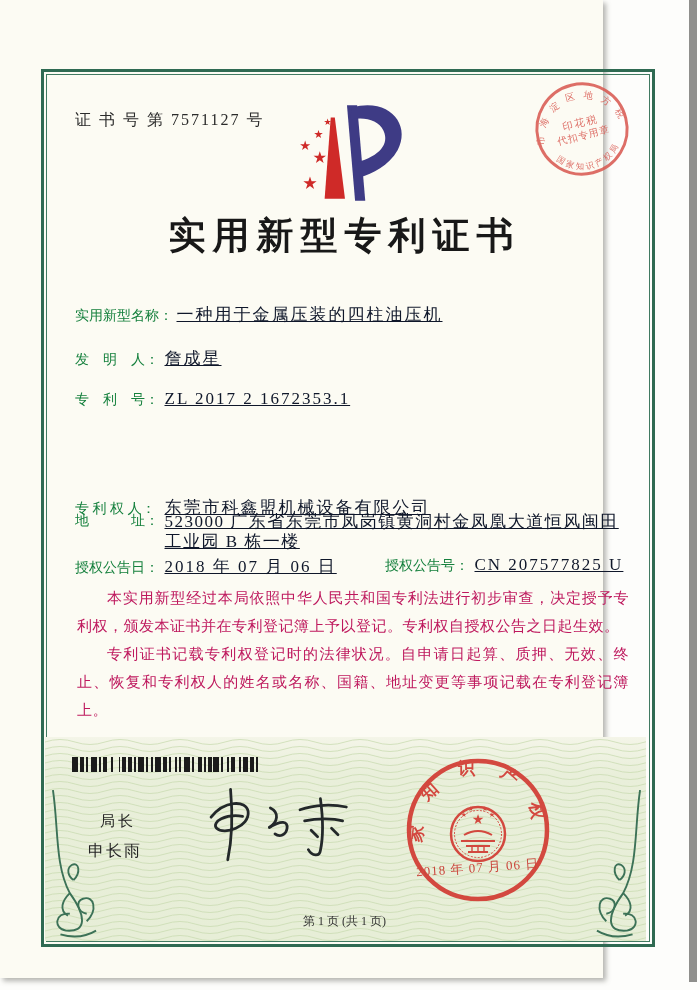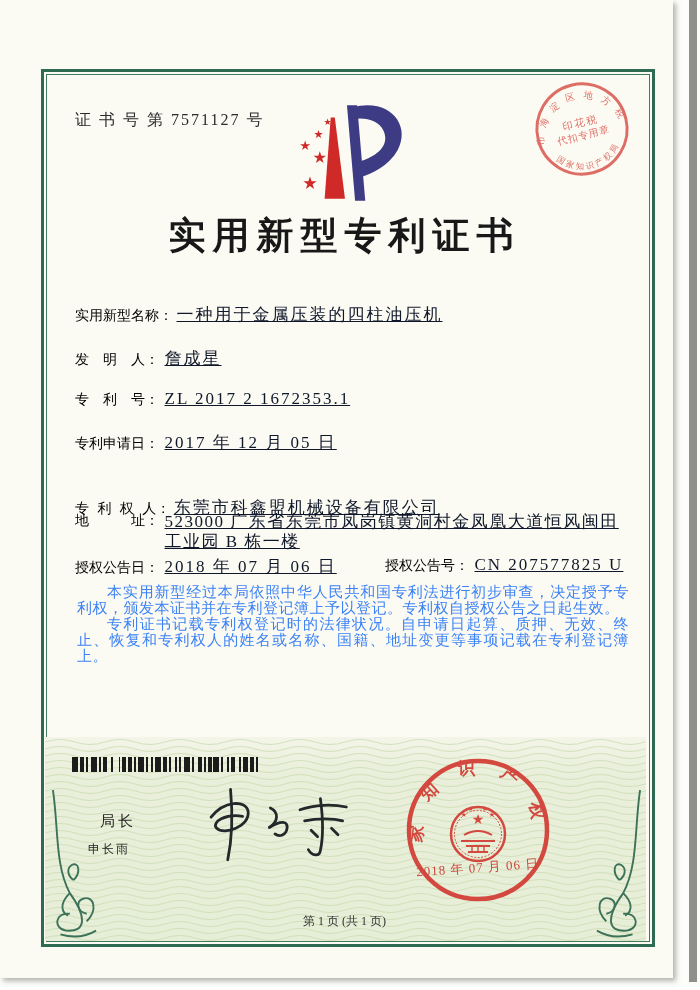--- a/index.html
+++ b/index.html
@@ -1,41 +1,41 @@
 <!DOCTYPE html>
 <html><head>
 <meta charset="utf-8">
 <style>
   html,body{margin:0;padding:0;width:700px;height:990px;overflow:hidden;background:#fdfdfb;
     font-family:"Liberation Serif","DejaVu Serif",serif;}
-  .paper{position:absolute;left:0;top:0;width:673px;height:978px;background:#fcfbf3;
+  .paper{position:absolute;left:0;top:0;width:603px;height:978px;background:#fcfbf3;
     box-shadow:3px 3px 5px rgba(90,90,85,.45);}
   .scan-strip{position:absolute;left:689px;top:0;width:8px;height:982px;background:#8f8f8c;}
   .frame{position:absolute;left:41px;top:69px;width:608px;height:872px;border:3px solid #2f6a52;}
   .frame-inner{position:absolute;inset:2px;border:1px solid #417a61;}
   .abs{position:absolute;}
   .cert-no{left:75px;top:110px;font-size:16px;color:#2b2b2b;letter-spacing:2px;}
   .title{left:0;top:211px;width:689px;text-align:center;font-size:37px;font-weight:bold;
     color:#181818;letter-spacing:7px;}
   .field-row{left:75px;font-size:14px;color:#222;white-space:nowrap;}
-  .field-label{display:inline-block;min-width:86px;color:#000000;font-family:Liberation Mono, monospace;}
+  .field-label{display:inline-block;min-width:86px;color:#15803d;}
   .field-value{font-size:17px;letter-spacing:2px;color:#0f172a;text-decoration:underline;}
   .addr-value{display:inline-block;vertical-align:top;width:470px;white-space:normal;
     line-height:20px;letter-spacing:1.5px;}
   .second-pair{position:absolute;left:310px;top:0;white-space:nowrap;}
-  .paragraphs{left:77px;top:584px;width:552px;font-size:15px;line-height:16px;color:#3b82f6;
+  .paragraphs{left:77px;top:584px;width:552px;font-size:15px;line-height:28px;color:#be185d;
     text-align:justify;letter-spacing:.5px;}
   .paragraphs p{margin:0;text-indent:2em;}
   .green-panel{left:45px;top:737px;width:601px;height:204px;
     background:linear-gradient(#f4f5e8,#e9efda 18%,#e7eed7);}
   .barcode{left:72px;top:757px;width:186px;height:15px;display:flex;}
   .barcode div{height:100%;}
   .director{left:100px;top:812px;font-size:15px;color:#242424;letter-spacing:3px;
     font-family:"Liberation Sans","DejaVu Sans",sans-serif;}
-  .director-name{left:88px;top:841px;font-size:12px;color:#242424;letter-spacing:2px;
+  .director-name{left:88px;top:841px;font-size:16px;color:#242424;letter-spacing:2px;
     font-family:"Liberation Sans","DejaVu Sans",sans-serif;}
   .footer{left:0;top:913px;width:689px;text-align:center;font-size:12px;color:#333;}
   .seal-date{fill:#c8372e;}
   svg text{font-family:"Liberation Serif","DejaVu Serif",serif;}
 </style>
 </head>
 <body>
 
 <div class="paper">
   <div class="frame">
@@ -112,24 +112,20 @@
     <span class="field-value">一种用于金属压装的四柱油压机</span>
   </div>
   <div class="abs field-row" style="top:347px">
     <span class="field-label">发　明　人：</span>
     <span class="field-value">詹成星</span>
   </div>
   <div class="abs field-row" style="top:389px">
     <span class="field-label">专　利　号：</span>
     <span class="field-value">ZL 2017 2 1672353.1</span>
   </div>
-  <div class="abs field-row" style="top:431px">
-    <span class="field-label">专利申请日：</span>
-    <span class="field-value">2017 年 12 月 05 日</span>
-  </div>
   <div class="abs field-row" style="top:496px">
     <span class="field-label">专 利 权 人：</span>
     <span class="field-value">东莞市科鑫盟机械设备有限公司</span>
   </div>
   <div class="abs field-row" style="top:512px">
     <span class="field-label" style="vertical-align:top">地　　　址：</span>
     <span class="field-value addr-value">523000 广东省东莞市凤岗镇黄洞村金凤凰大道恒风闽田工业园 B 栋一楼</span>
   </div>
   <div class="abs field-row" style="top:555px">
     <span class="field-label">授权公告日：</span>

